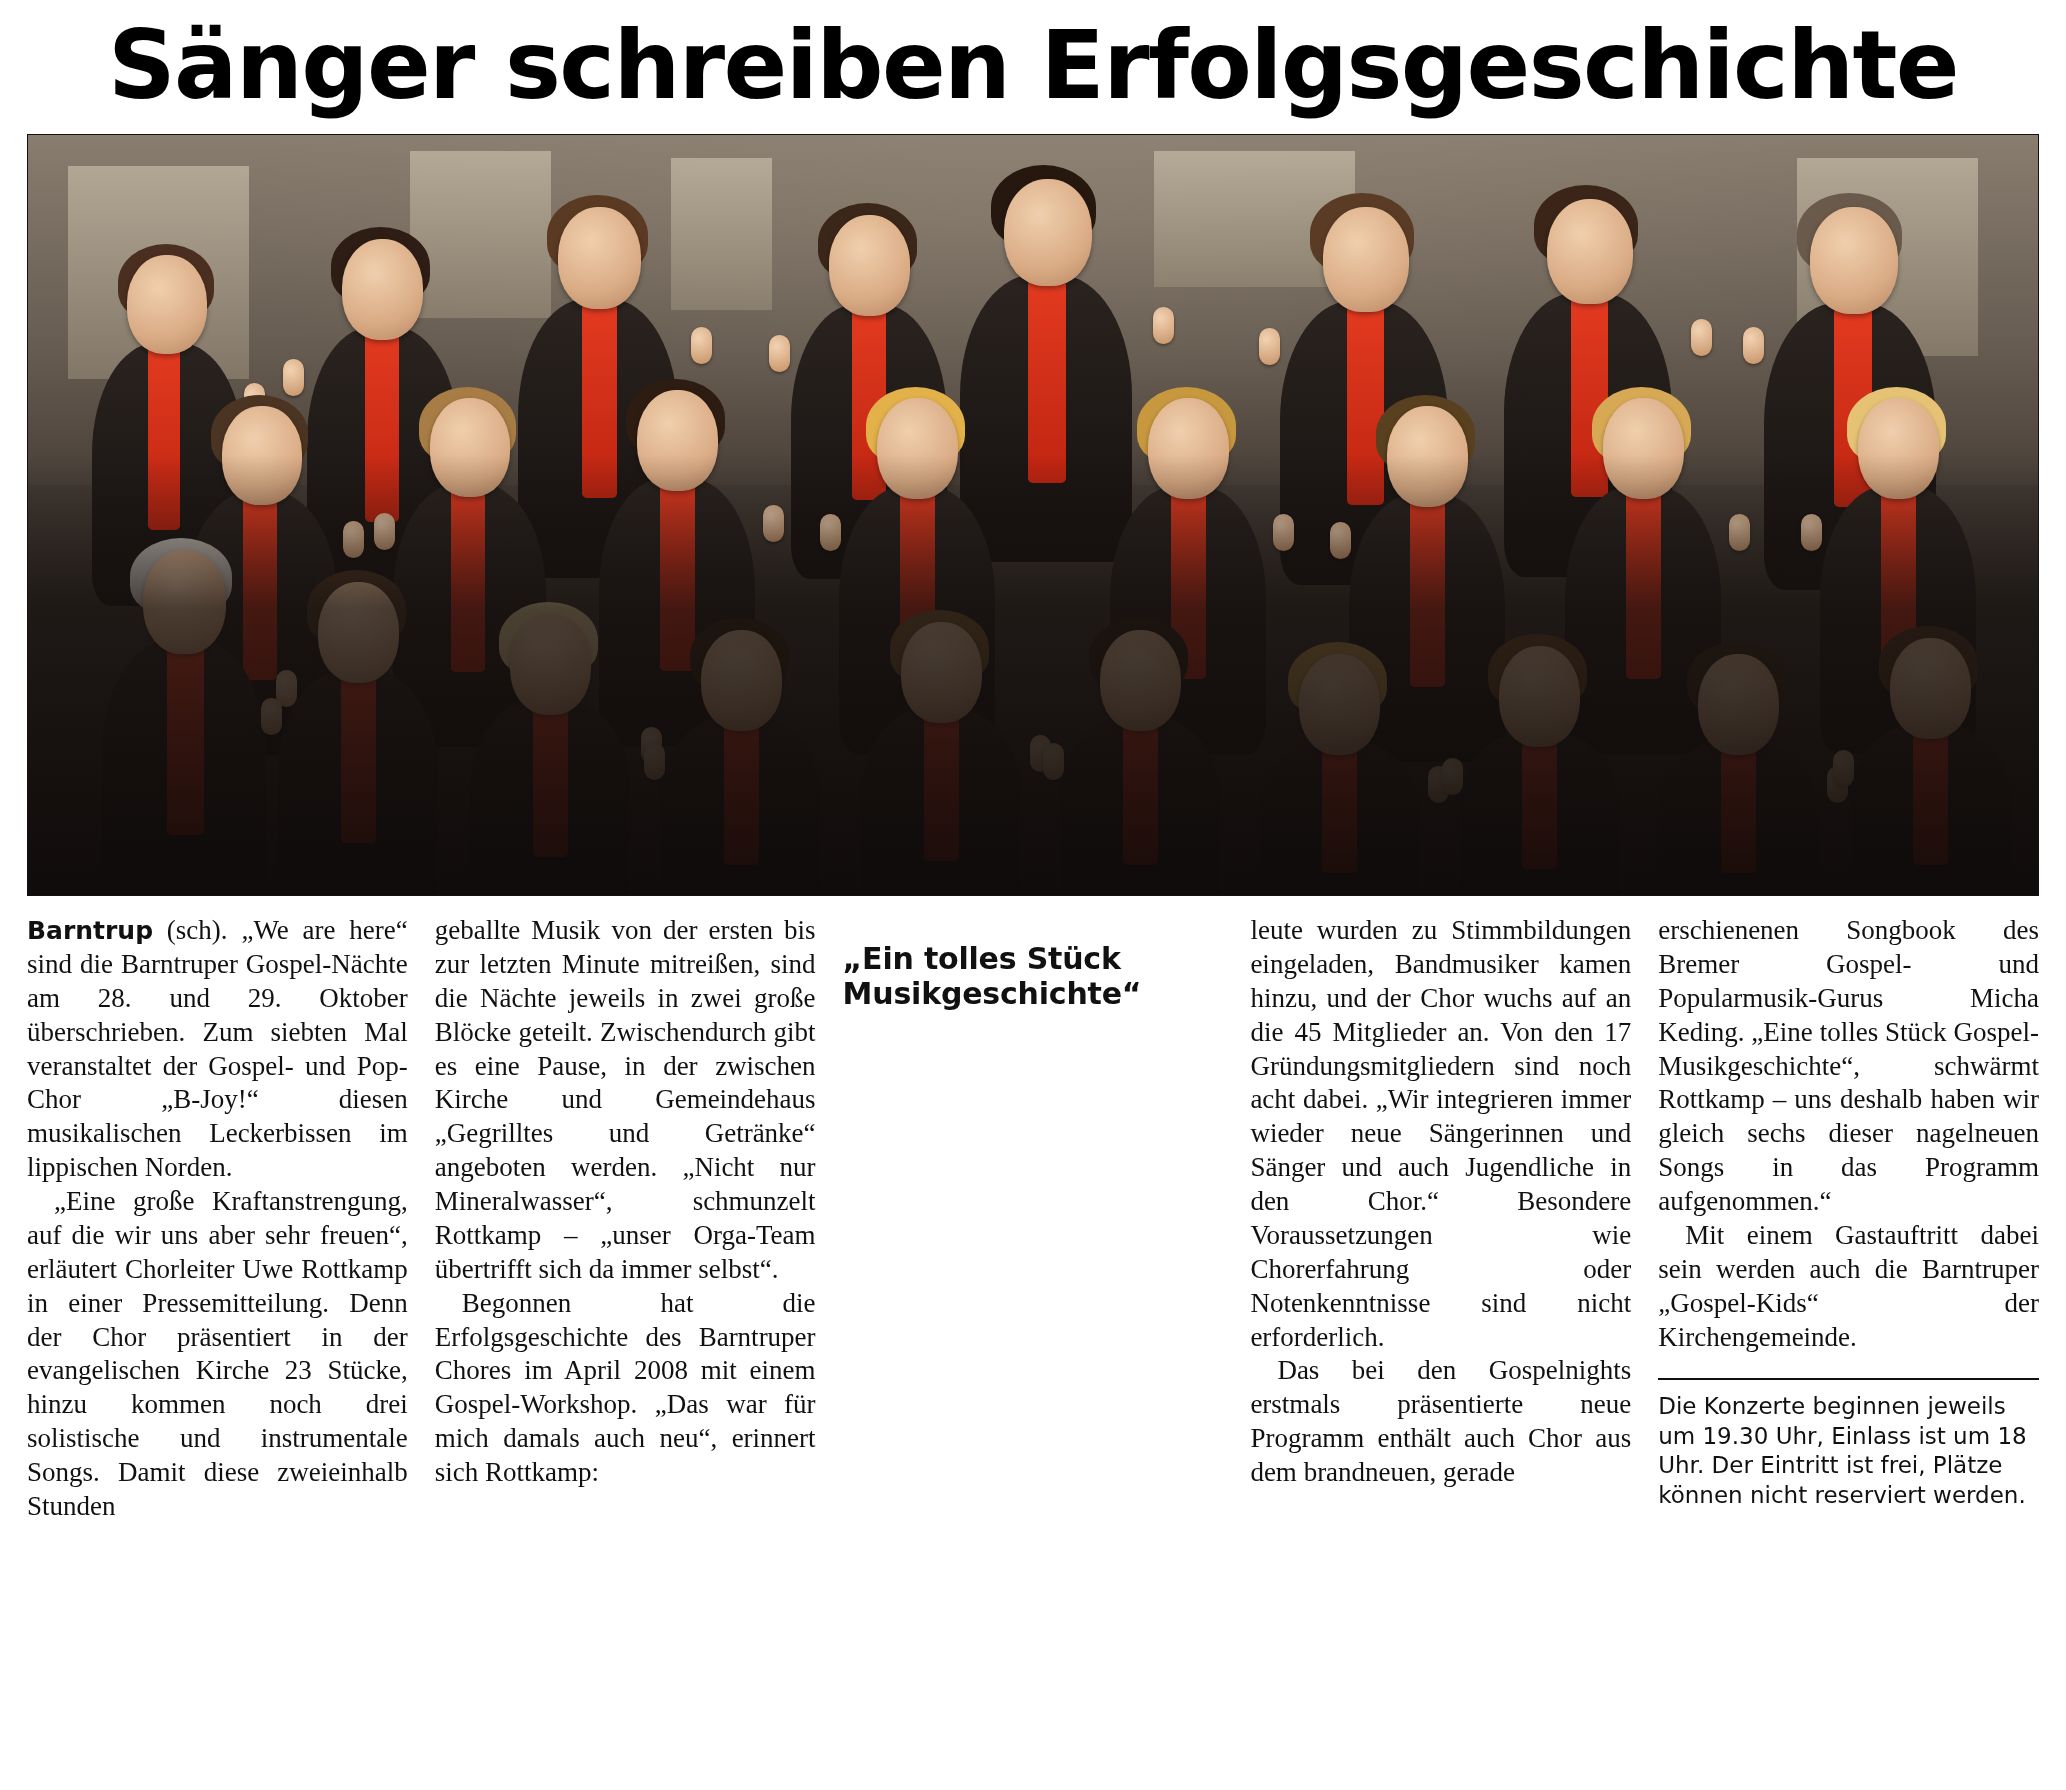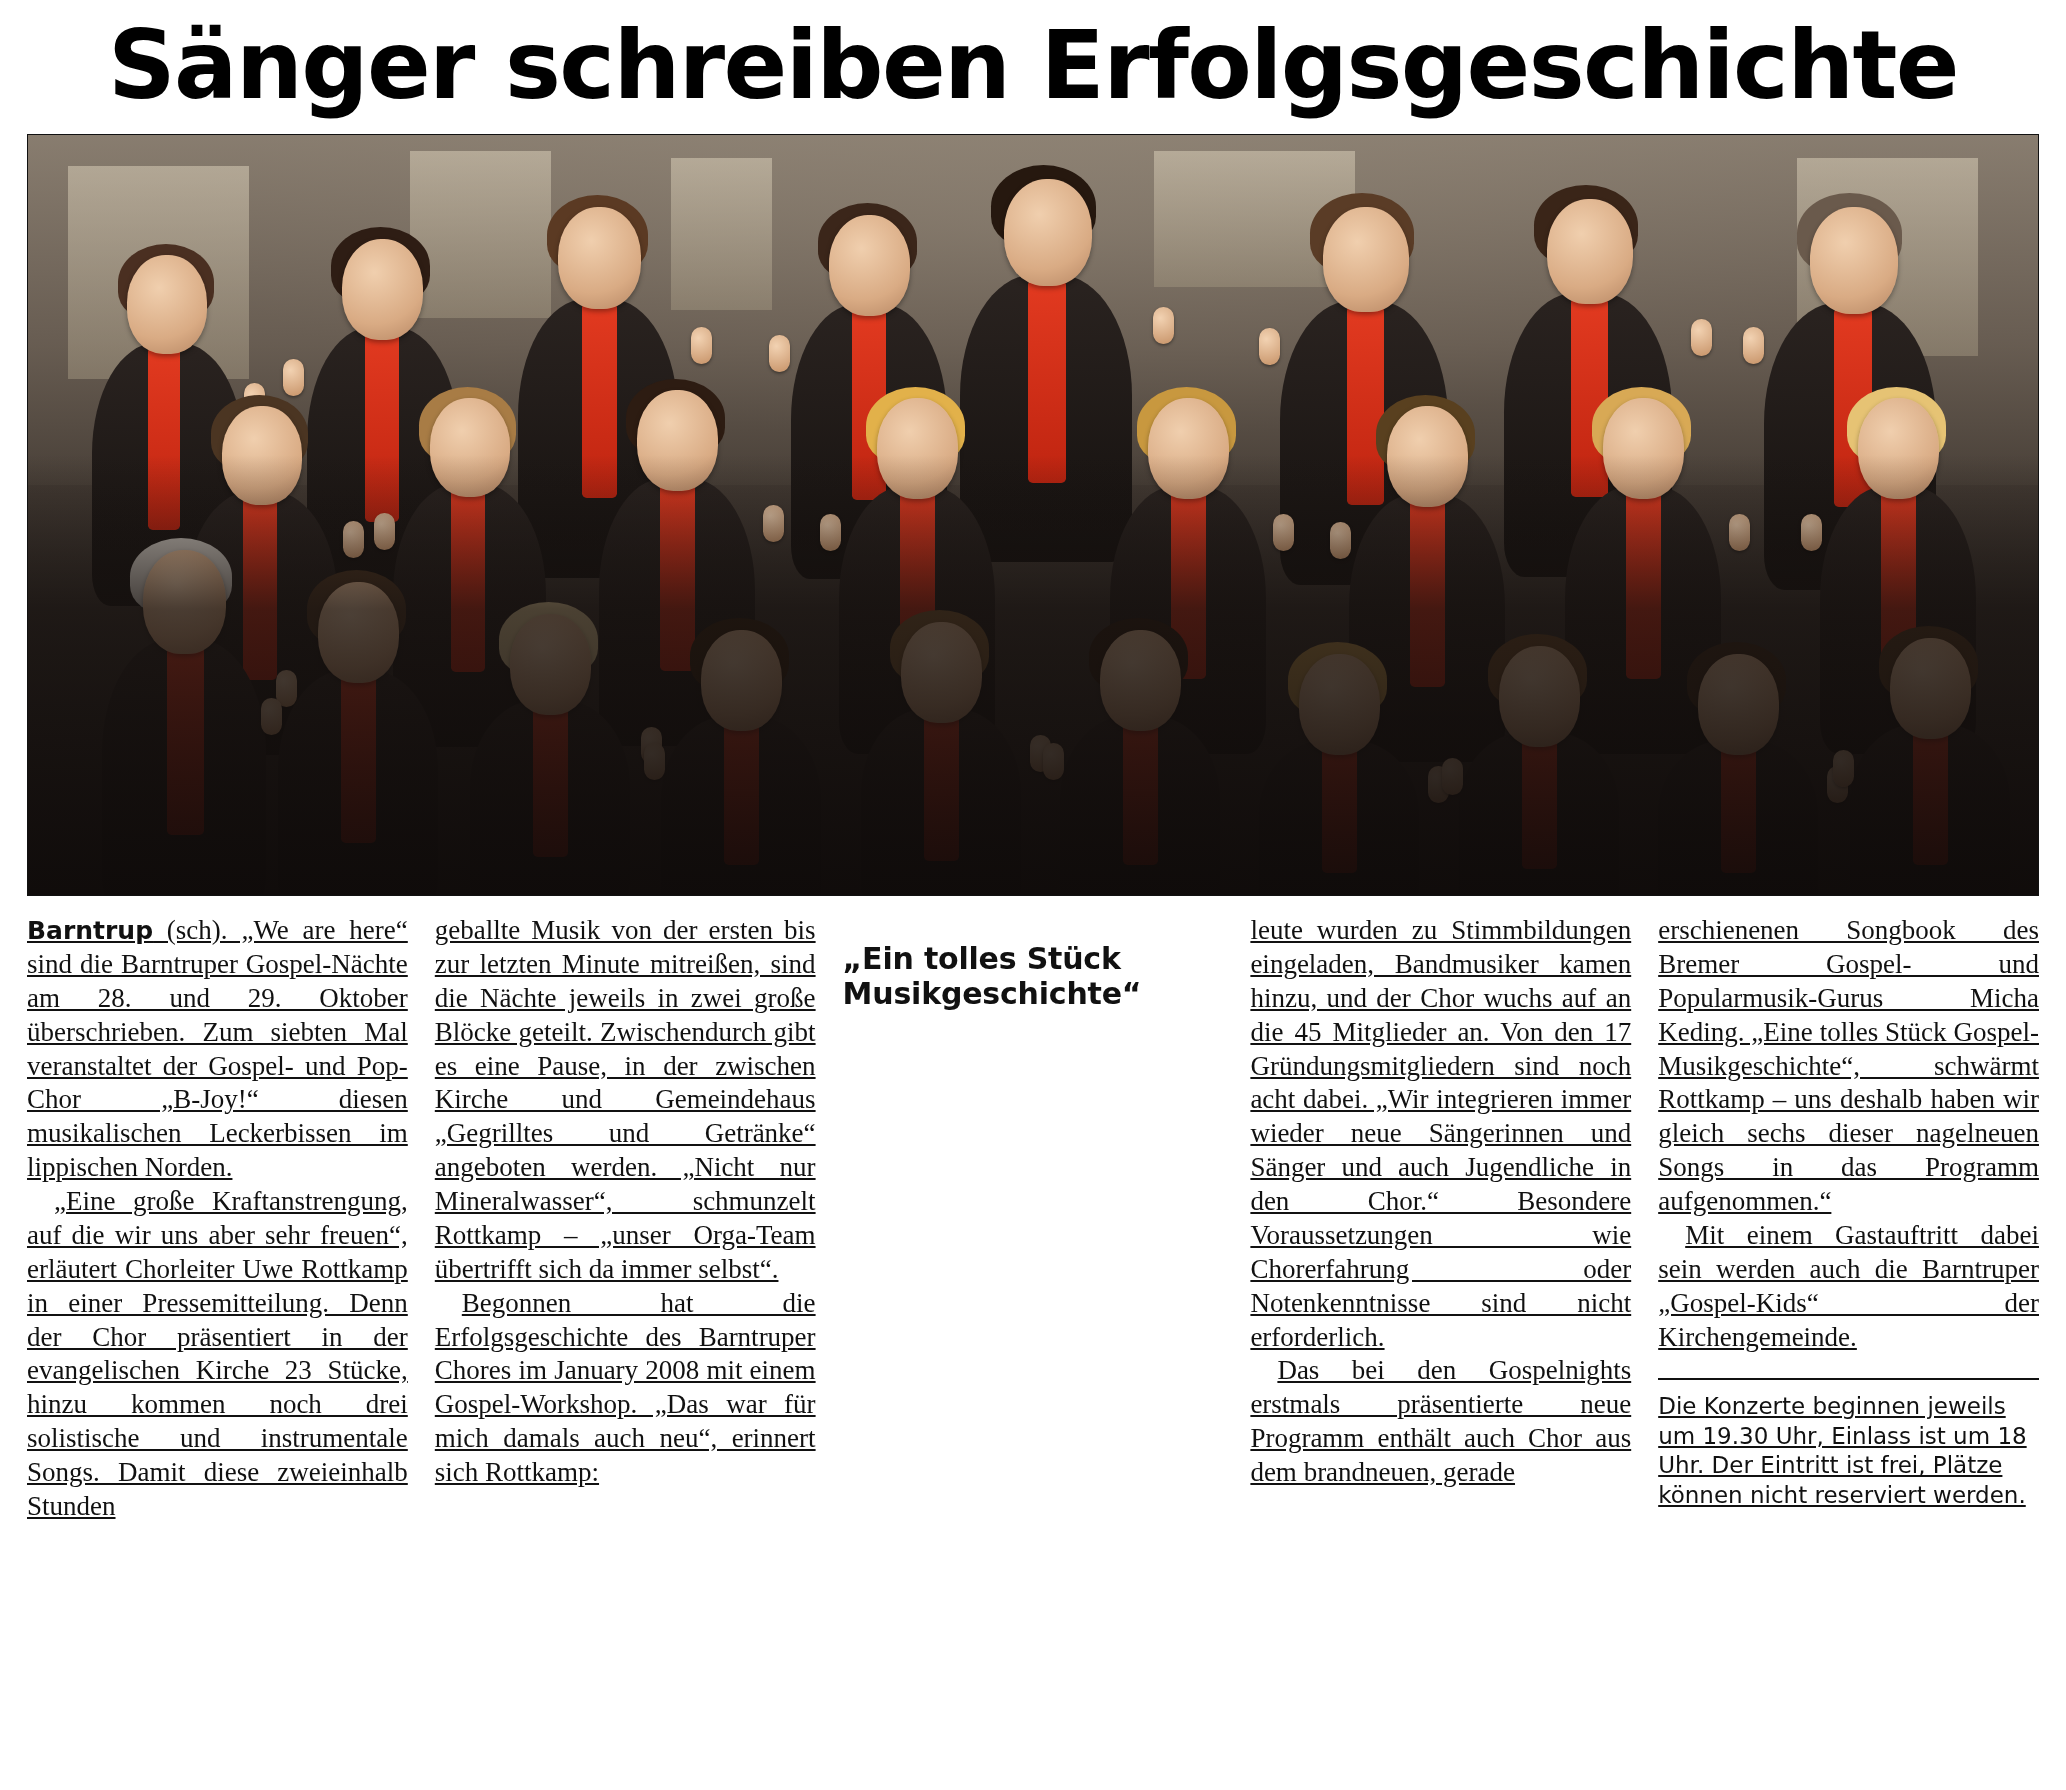--- a/index.html
+++ b/index.html
@@ -156,21 +156,20 @@
   }
   .col p {
     font-family: "Liberation Serif", serif;
     font-size: 27px;
     line-height: 1.255;
     text-align: justify;
     text-align-last: left;
     margin: 0;
     hyphens: manual;
     color: #111;
-    text-decoration: underline;
   }
   .col p + p { text-indent: 27px; }
   .col p.noindent + p { text-indent: 27px; }
   .col .lead-in {
     font-family: "DejaVu Sans", sans-serif;
     font-weight: bold;
     font-size: 25px;
   }
   .subheading {
     font-family: "DejaVu Sans", sans-serif;
@@ -403,21 +402,21 @@
 
   <div class="columns">
 
     <div class="col">
       <p class="noindent"><span class="lead-in">Barntrup</span><span> (sch). „We are here“ sind die Barntruper Gospel-Nächte am 28. und 29. Oktober überschrieben. Zum siebten Mal veranstaltet der Gospel- und Pop-Chor „B-Joy!“ diesen musikalischen Leckerbissen im lippischen Norden.</span></p>
       <p>„Eine große Kraftanstrengung, auf die wir uns aber sehr freuen“, erläutert Chorleiter Uwe Rottkamp in einer Pressemitteilung. Denn der Chor präsentiert in der evangelischen Kirche 23 Stücke, hinzu kommen noch drei solistische und instrumentale Songs. Damit diese zweieinhalb Stunden</p>
     </div>
 
     <div class="col">
       <p class="noindent">geballte Musik von der ersten bis zur letzten Minute mitreißen, sind die Nächte jeweils in zwei große Blöcke geteilt. Zwischendurch gibt es eine Pause, in der zwischen Kirche und Gemeindehaus „Gegrilltes und Getränke“ angeboten werden. „Nicht nur Mineralwasser“, schmunzelt Rottkamp – „unser Orga-Team übertrifft sich da immer selbst“.</p>
-      <p>Begonnen hat die Erfolgsgeschichte des Barntruper Chores im January 2008 mit einem Gospel-Workshop. „Das war für mich damals auch neu“, erinnert sich Rottkamp:</p>
+      <p>Begonnen hat die Erfolgsgeschichte des Barntruper Chores im April 2008 mit einem Gospel-Workshop. „Das war für mich damals auch neu“, erinnert sich Rottkamp:</p>
     </div>
 
     <div class="col">
       <div class="subheading">„Ein tolles Stück Musikgeschichte“</div>
     </div>
 
     <div class="col">
       <p class="noindent">leute wurden zu Stimmbildungen eingeladen, Bandmusiker kamen hinzu, und der Chor wuchs auf an die 45 Mitglieder an. Von den 17 Gründungsmitgliedern sind noch acht dabei. „Wir integrieren immer wieder neue Sängerinnen und Sänger und auch Jugendliche in den Chor.“ Besondere Voraussetzungen wie Chorerfahrung oder Notenkenntnisse sind nicht erforderlich.</p>
       <p>Das bei den Gospelnights erstmals präsentierte neue Programm enthält auch Chor aus dem brandneuen, gerade</p>
     </div>

